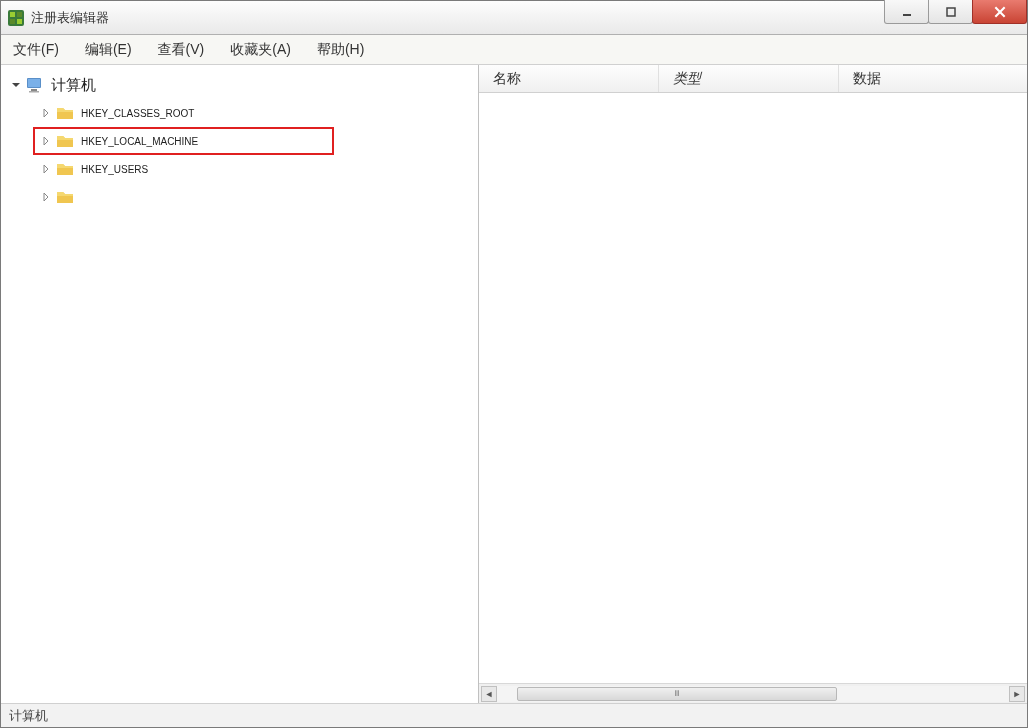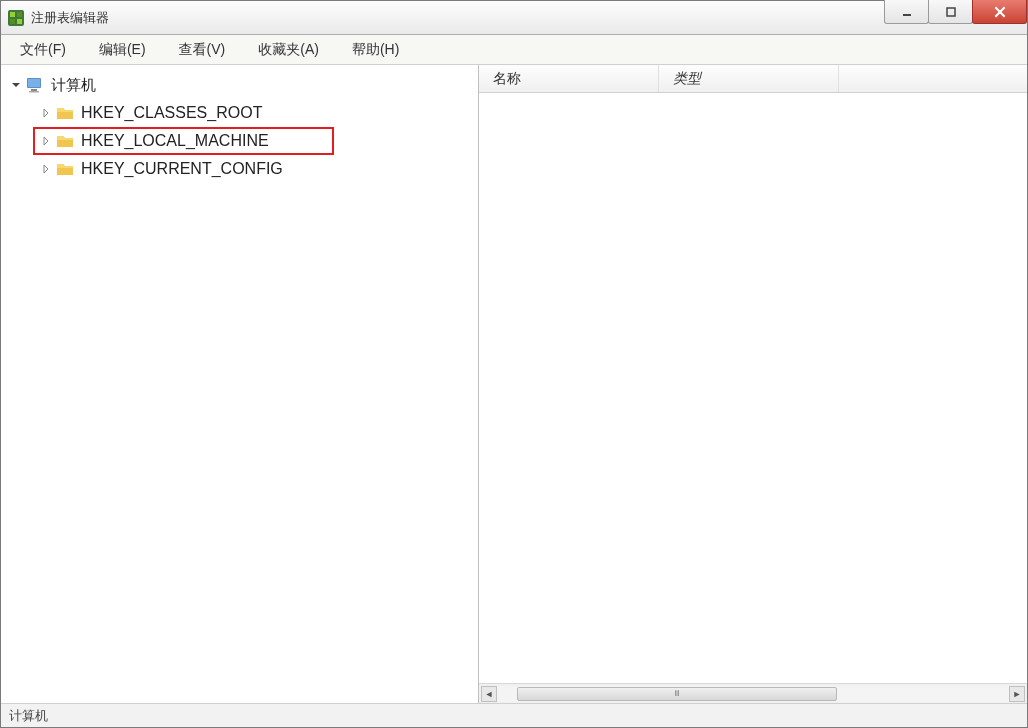--- a/index.html
+++ b/index.html
@@ -77,21 +77,20 @@
       display: flex;
       align-items: center;
       padding: 0 8px;
       gap: 18px;
     }
     .menu-item {
       font-size: 14px;
       color: #333;
       cursor: default;
       padding: 2px 4px;
-      margin-left: 7px;
     }
     .content {
       flex: 1;
       display: flex;
       overflow: hidden;
     }
     .tree-panel {
       width: 478px;
       border-right: 1px solid #c0c0c0;
       padding: 6px 4px;
@@ -128,21 +127,21 @@
     }
     .node-icon {
       width: 20px;
       height: 20px;
       margin-right: 6px;
       display: inline-flex;
       align-items: center;
       justify-content: center;
     }
     .node-label {
-      font-size: 16px;
+      font-size: 10px;
       color: #222;
       white-space: nowrap;
     }
     .root-node .node-label {
       font-size: 15px;
     }
     .highlighted {
       border: 2px solid #e02020;
       margin-left: 28px;
       padding-left: 4px;
@@ -321,42 +320,56 @@
           </span>
           <span class="node-icon">
             <svg viewBox="0 0 20 20">
               <path d="M2 5 L8 5 L10 7 L18 7 L18 16 L2 16 Z" fill="#f0c650"></path>
               <path d="M2 5 L8 5 L10 7 L18 7 L18 9 L2 9 Z" fill="#f5d870"></path>
             </svg>
           </span>
           <span class="node-label">HKEY_LOCAL_MACHINE</span>
         </li>
 
-
         <li class="tree-node child-node">
           <span class="expand-arrow">
             <svg viewBox="0 0 10 10">
                 <path d="M3 1 L7 5 L3 9 Z" fill="none" stroke="#888" stroke-width="1"></path>
               </svg>
           </span>
           <span class="node-icon">
             <svg viewBox="0 0 20 20">
               <path d="M2 5 L8 5 L10 7 L18 7 L18 16 L2 16 Z" fill="#f0c650"></path>
               <path d="M2 5 L8 5 L10 7 L18 7 L18 9 L2 9 Z" fill="#f5d870"></path>
             </svg>
           </span>
-          <span class="node-label">HKEY_CURRENT_CONFIG</span>
+          <span class="node-label">HKEY_USERS</span>
+        </li>
+
+        <li class="tree-node child-node">
+          <span class="expand-arrow">
+            <svg viewBox="0 0 10 10">
+                <path d="M3 1 L7 5 L3 9 Z" fill="none" stroke="#888" stroke-width="1"></path>
+              </svg>
+          </span>
+          <span class="node-icon">
+            <svg viewBox="0 0 20 20">
+              <path d="M2 5 L8 5 L10 7 L18 7 L18 16 L2 16 Z" fill="#f0c650"></path>
+              <path d="M2 5 L8 5 L10 7 L18 7 L18 9 L2 9 Z" fill="#f5d870"></path>
+            </svg>
+          </span>
         </li>
       </ul>
     </div>
 
     <div class="list-panel">
       <div class="list-header">
         <div class="list-col col-name">名称</div>
         <div class="list-col col-type">类型</div>
+        <div class="list-col col-data">数据</div>
       </div>
       <div class="list-body"></div>
       <div class="hscroll-container">
         <div class="hscroll-arrow">◄</div>
         <div class="hscroll-track">
           <div class="hscroll-thumb">Ⅲ</div>
         </div>
         <div class="hscroll-arrow">►</div>
       </div>
     </div>

